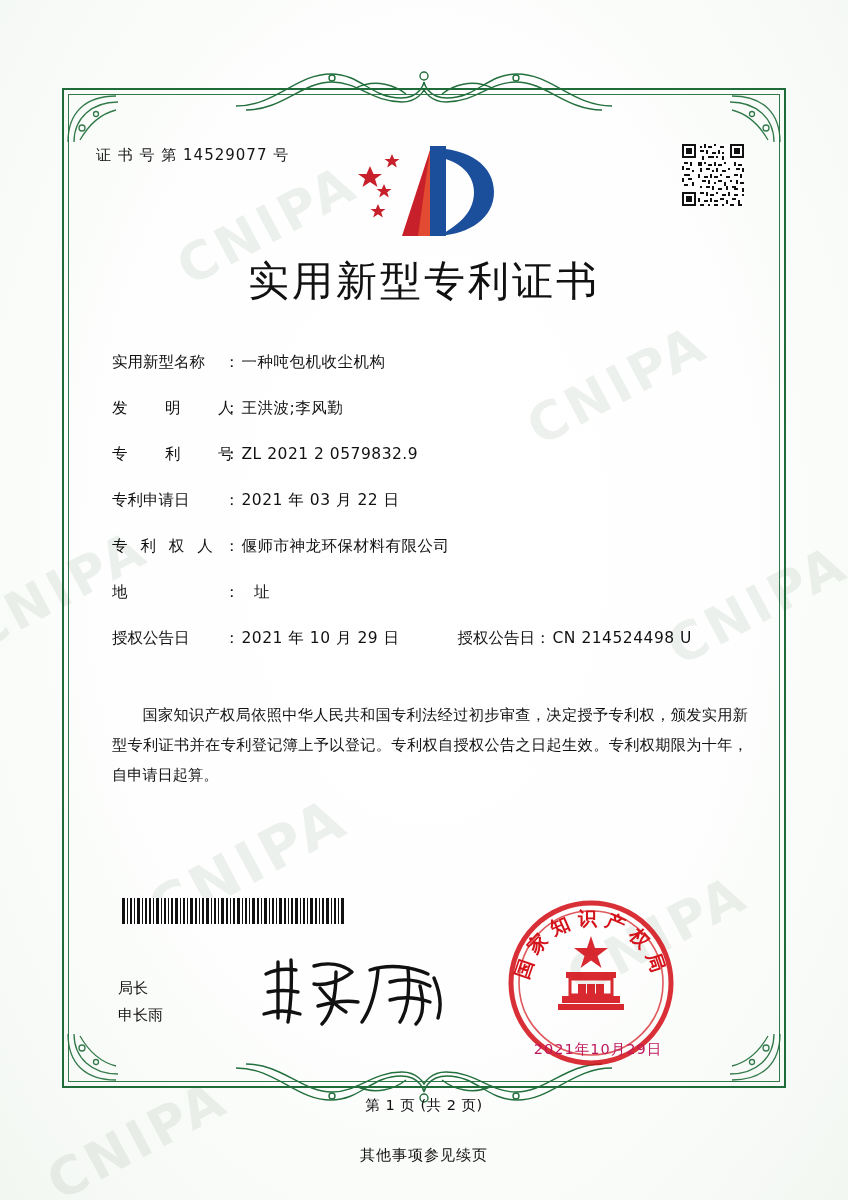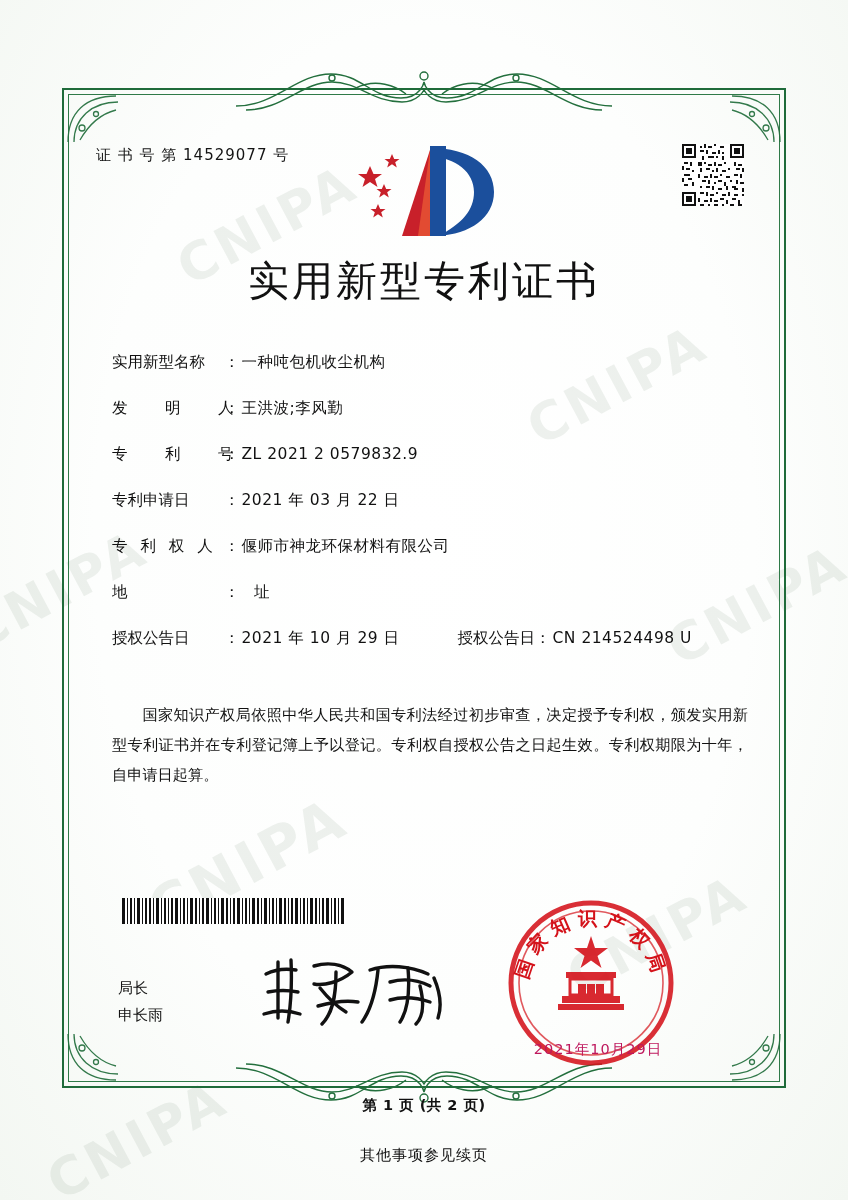--- a/index.html
+++ b/index.html
@@ -230,21 +230,20 @@
 
   
   .page-num {
     position: absolute;
     left: 0; right: 0;
     top: 1096px;
     text-align: center;
     font-size: 14.5px;
     color: #111;
     letter-spacing: .5px;
-    font-weight: bold;
   }
   .footer-note {
     position: absolute;
     left: 0; right: 0;
     top: 1146px;
     text-align: center;
     font-size: 15px;
     color: #111;
     letter-spacing: 1px;
   }

